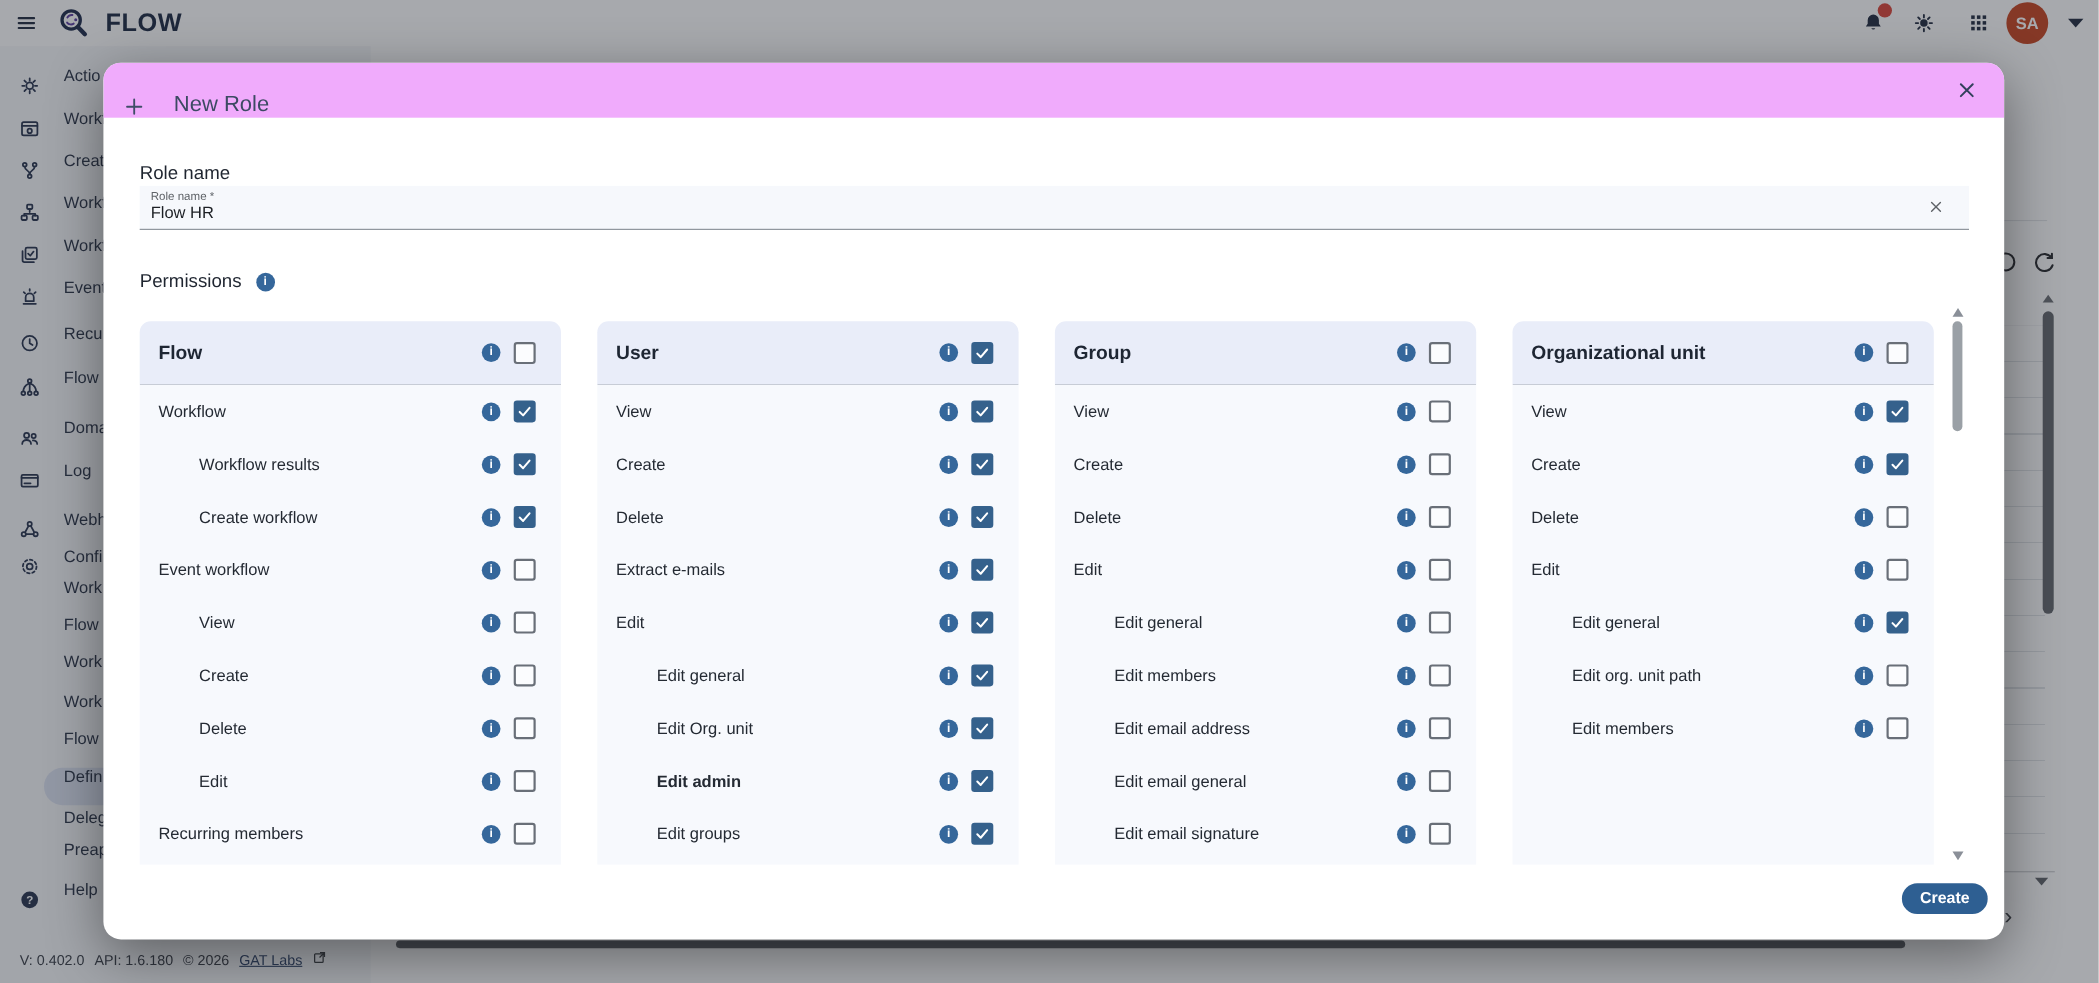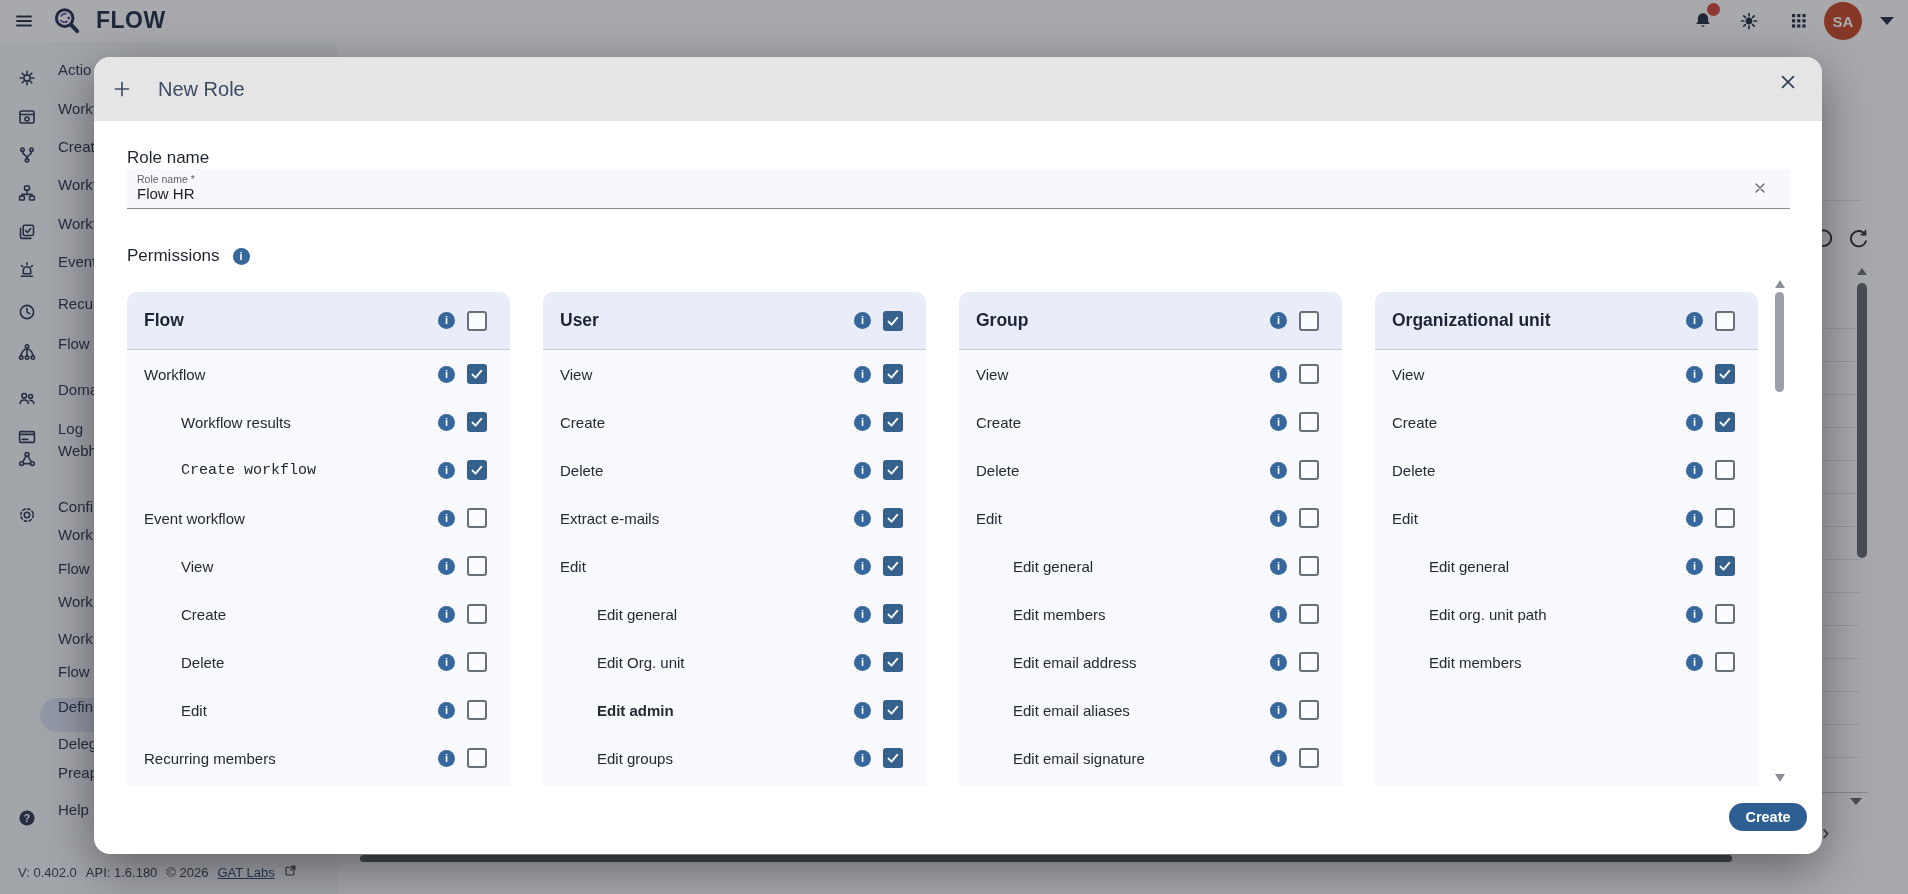--- a/index.html
+++ b/index.html
@@ -43,21 +43,21 @@
   .bg-pagline{position:absolute;left:1424px;top:632px;width:84px;border-top:1px solid #c9cacd}
   .bg-caret{position:absolute;left:1490px;top:638px;width:0;height:0;border-left:6px solid transparent;
             border-right:6px solid transparent;border-top:7px solid #5f6368}
   .bg-chevron{position:absolute;left:1462px;top:660px;font-size:22px;color:#3f4246}
   .bgh{position:absolute;left:360px;top:855px;width:1372px;height:7px;background:#5d6064;border-radius:4px;z-index:1}
 
   
   .overlay{position:absolute;inset:0;background:rgba(34,39,49,.40);z-index:5}
   .dialog{position:absolute;left:94px;top:57px;width:1728px;height:797px;background:#fff;border-radius:16px;
           box-shadow:0 14px 50px rgba(0,0,0,.42);z-index:10;overflow:hidden}
-  .dlg-header{height:64px;background:#e5e5e5;display:flex;align-items:center}
+  .dlg-header{height:50px;background:#f0abfc;display:flex;align-items:flex-end}
   .plus-ic{margin-left:18px;width:20px;height:20px}
   .dlg-title{margin-left:26px;font-size:20px;font-weight:500;color:#3c4a63}
   .close-ic{position:absolute;right:25px;top:16px;width:18px;height:18px;cursor:pointer}
 
   .sec-h{position:absolute;left:33px;font-size:17px;font-weight:500;color:#1f2530;display:flex;align-items:center;gap:13px}
   .h-role{top:74px}.h-perm{top:172px}
 
   .field{position:absolute;left:33px;top:112px;width:1663px;height:39px;background:#f6f8fc;
          border-bottom:1px solid #878c94;cursor:text}
   .field .flabel{position:absolute;left:10px;top:4px;font-size:10.5px;color:#5f6368}
@@ -211,21 +211,21 @@
         </svg></span>
       <span class="lbl">Doma</span>
     </div>
     <div class="side-item" style="top: 378px;">
       <span class="sic"><svg viewBox="0 0 20 20" width="20" height="20" fill="none" stroke="#27334d" stroke-width="1.6" stroke-linecap="round" stroke-linejoin="round">
           <rect x="2.6" y="4.6" width="14.8" height="10.8" rx="1.2"></rect>
           <path d="M2.6 7.4h14.8M5.2 12.4h5.6"></path>
         </svg></span>
       <span class="lbl">Log</span>
     </div>
-    <div class="side-item" style="top: 400px;">
+    <div class="side-item" style="top: 422px;">
       <span class="sic"><svg viewBox="0 0 20 20" width="20" height="20" fill="none" stroke="#27334d" stroke-width="1.6" stroke-linecap="round" stroke-linejoin="round">
           <circle cx="10" cy="5.4" r="1.9"></circle>
           <circle cx="4.6" cy="14.6" r="1.9"></circle>
           <circle cx="15.4" cy="14.6" r="1.9"></circle>
           <path d="M9 7.1l-2.9 5.3M11 7.1l2.9 5.3M6.6 14.6h6.8"></path>
         </svg></span>
       <span class="lbl">Webh</span>
     </div>
     <div class="side-item" style="top: 456px;">
       <span class="sic"><svg viewBox="0 0 20 20" width="20" height="20" fill="none" stroke="#27334d" stroke-width="1.6" stroke-linecap="round" stroke-linejoin="round">
@@ -362,21 +362,21 @@
             <span class="lbl" style="margin-left: 37px;">Workflow results</span>
             <span class="sp"></span>
             <span class="info">i</span>
             <span class="cb ck">
               <svg viewBox="0 0 20 20" width="16" height="16" fill="none" stroke="#fff" stroke-width="2.3" stroke-linecap="round" stroke-linejoin="round">
                 <path d="M4.3 10.6l3.9 3.9 7.3-8.6"></path>
               </svg>
             </span>
           </div>
           <div class="perm-row">
-            <span class="lbl" style="margin-left: 37px; font-family: Liberation Mono, monospace;">Create workflow</span>
+            <span class="lbl" style="margin-left: 37px;">Create workflow</span>
             <span class="sp"></span>
             <span class="info">i</span>
             <span class="cb ck">
               <svg viewBox="0 0 20 20" width="16" height="16" fill="none" stroke="#fff" stroke-width="2.3" stroke-linecap="round" stroke-linejoin="round">
                 <path d="M4.3 10.6l3.9 3.9 7.3-8.6"></path>
               </svg>
             </span>
           </div>
           <div class="perm-row">
             <span class="lbl" style="margin-left: 0px;">Event workflow</span>
@@ -564,21 +564,21 @@
             <span class="info">i</span>
             <span class="cb un"></span>
           </div>
           <div class="perm-row">
             <span class="lbl" style="margin-left: 37px;">Edit email address</span>
             <span class="sp"></span>
             <span class="info">i</span>
             <span class="cb un"></span>
           </div>
           <div class="perm-row">
-            <span class="lbl" style="margin-left: 37px;">Edit email aliases</span>
+            <span class="lbl" style="margin-left: 37px;">Edit email general</span>
             <span class="sp"></span>
             <span class="info">i</span>
             <span class="cb un"></span>
           </div>
           <div class="perm-row">
             <span class="lbl" style="margin-left: 37px;">Edit email signature</span>
             <span class="sp"></span>
             <span class="info">i</span>
             <span class="cb un"></span>
           </div>

